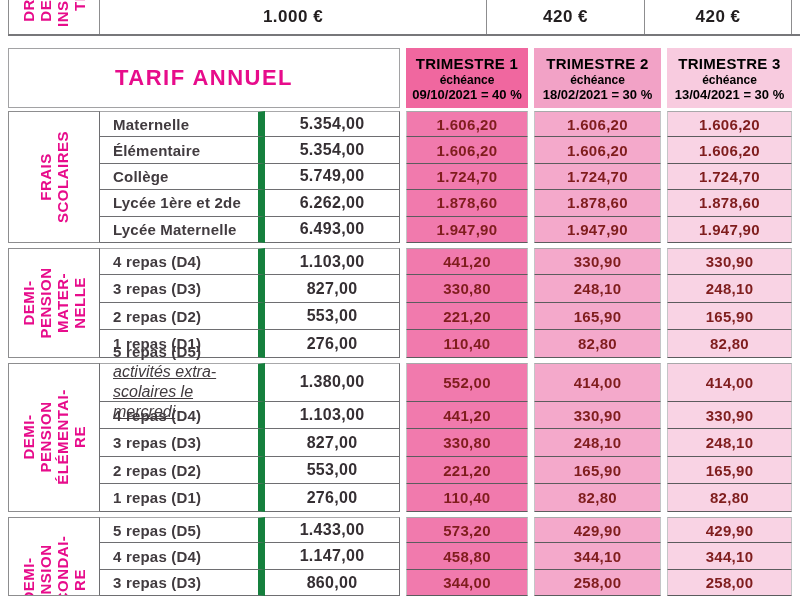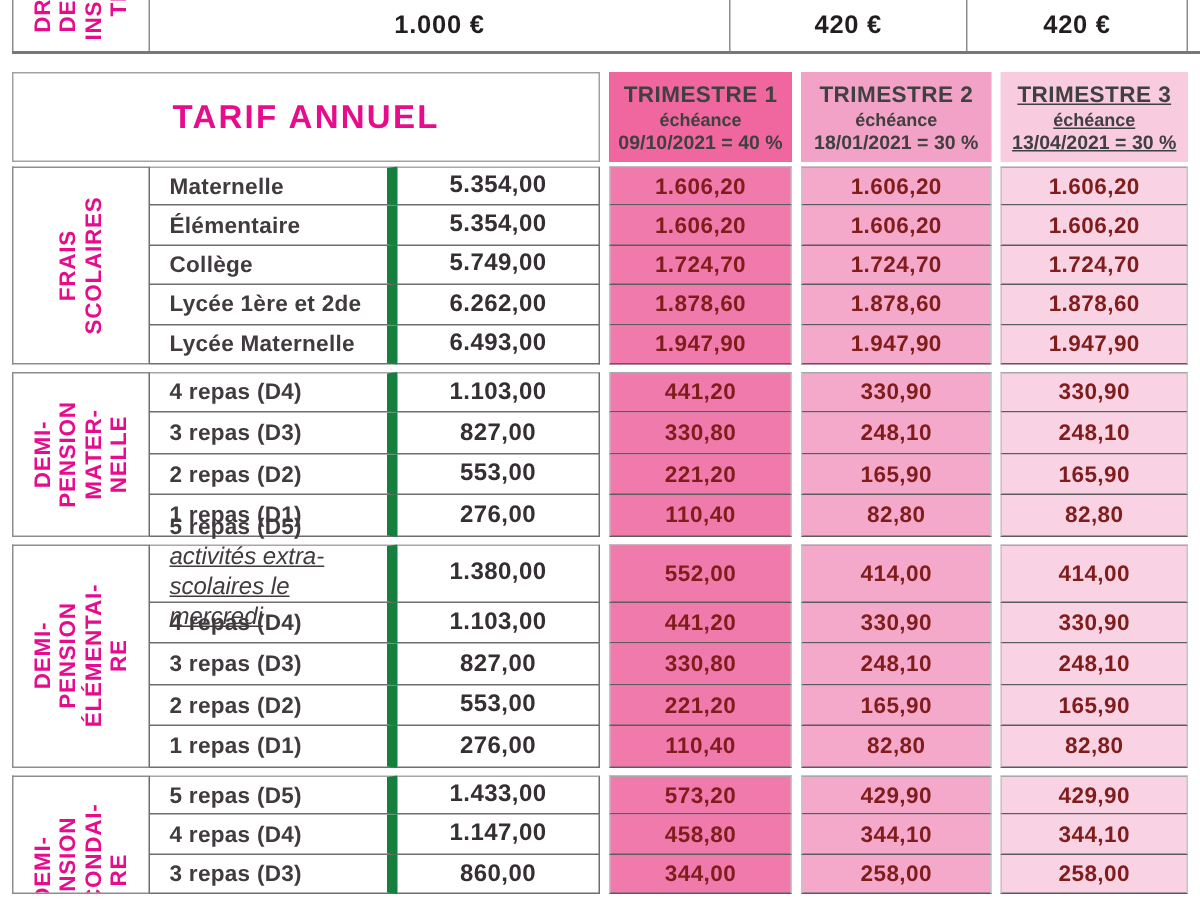--- a/index.html
+++ b/index.html
@@ -43,25 +43,25 @@
   
   .header-row{height:60px;margin-top:12px;margin-bottom:3px;}
   .title-cell{
     grid-column:1 / span 3;grid-row:1;
     border:1px solid #a2a2a4;
     display:flex;align-items:center;justify-content:center;
     color:#e70c8b;font-weight:bold;font-size:22px;letter-spacing:1.5px;
   }
   .trim-head{
     grid-row:1;display:flex;flex-direction:column;align-items:center;justify-content:center;
-    color:#404040;text-align:center;
+    color:#000000;text-align:center;
   }
   .trim-head.h1{grid-column:5;background:#f0679f;}
   .trim-head.h2{grid-column:7;background:#f2a2c6;}
-  .trim-head.h3{grid-column:9;background:#f8cbdf;text-decoration:underline;}
+  .trim-head.h3{grid-column:9;background:#f8cbdf;}
   .trim-name{font-weight:bold;font-size:15px;line-height:19px;letter-spacing:.3px;}
   .trim-sub{font-size:12px;line-height:14px;font-weight:bold;}
   .trim-due{font-size:13px;line-height:16px;font-weight:bold;}
 
   
   .sec{margin-bottom:5px;}
   .sec.rows5f{grid-template-rows:repeat(5,26.4px);}
   .sec.rows4m{grid-template-rows:repeat(4,27.5px);}
   .sec.rows5e{grid-template-rows:39px repeat(4,27.5px);}
   .sec.rows3s{grid-template-rows:repeat(3,26.5px);}
@@ -124,21 +124,21 @@
   <div class="grid-cols header-row">
     <div class="title-cell">TARIF ANNUEL</div>
     <div class="trim-head h1">
       <div class="trim-name">TRIMESTRE 1</div>
       <div class="trim-sub">échéance</div>
       <div class="trim-due">09/10/2021 = 40 %</div>
     </div>
     <div class="trim-head h2">
       <div class="trim-name">TRIMESTRE 2</div>
       <div class="trim-sub">échéance</div>
-      <div class="trim-due">18/01/2021 = 30 %</div>
+      <div class="trim-due">18/02/2021 = 30 %</div>
     </div>
     <div class="trim-head h3">
       <div class="trim-name">TRIMESTRE 3</div>
       <div class="trim-sub">échéance</div>
       <div class="trim-due">13/04/2021 = 30 %</div>
     </div>
   </div>
 
   <div class="grid-cols sec rows5f">
     <div class="label-cell" style="grid-row:1 / span 5;">

